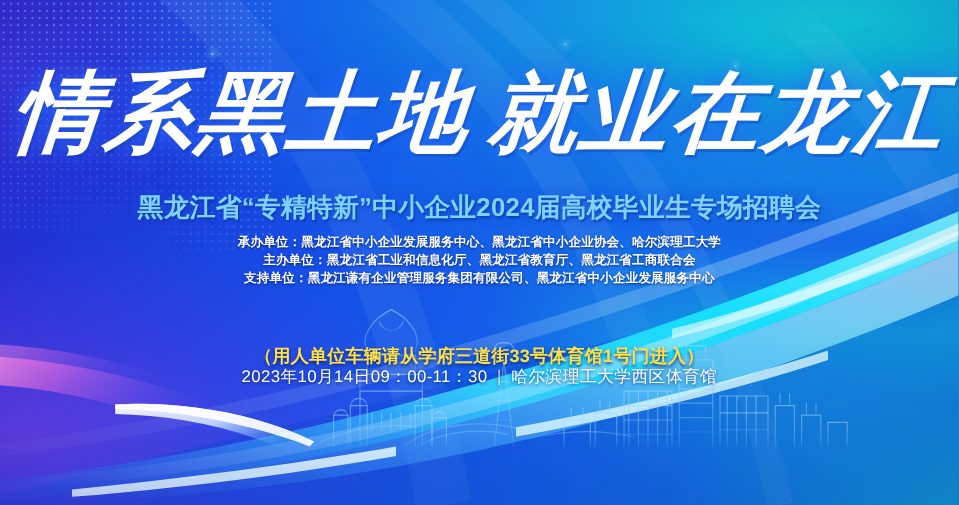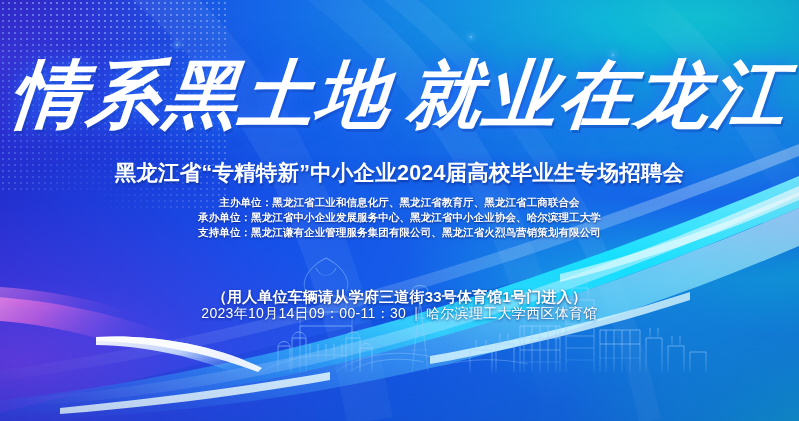--- a/index.html
+++ b/index.html
@@ -103,21 +103,21 @@
       0 0 38px rgba(20,70,220,0.55),
       2px 3px 0 rgba(10,40,140,0.35);
     transform: skewX(-5deg);
   }
   .main-title .seg2 { margin-left: 16px; }
 
   .subtitle {
     position: absolute;
     left: 0; right: 0;
     top: 158px;
-    color: #ffffff;
+    color: #7dd3fc;
     font-size: 21.5px;
     font-weight: 700;
     letter-spacing: 0.2px;
     white-space: nowrap;
     text-shadow:
       0 0 10px rgba(25,80,220,0.9),
       1px 2px 2px rgba(8,30,120,0.55);
   }
 
   .org-block {
@@ -150,21 +150,21 @@
   .datetime .sep {
     display: inline-block;
     margin: 0 8px;
     color: rgba(255,255,255,0.75);
   }
 
   .note {
     position: absolute;
     left: 0; right: 0;
     top: 288px;
-    color: #ffffff;
+    color: #fde047;
     font-size: 15px;
     font-weight: 700;
     letter-spacing: 0.2px;
     white-space: nowrap;
     text-shadow: 0 1px 3px rgba(6,26,110,0.85);
   }
 </style>
 </head>
 <body>
 
@@ -355,23 +355,23 @@
 
   <div class="content">
 
     <div class="main-title">
       <span class="seg1">情系黑土地</span><span class="seg2">就业在龙江</span>
     </div>
 
     <div class="subtitle">黑龙江省“专精特新”中小企业2024届高校毕业生专场招聘会</div>
 
     <div class="org-block">
+      <div class="org-line">承办单位：黑龙江省中小企业发展服务中心、黑龙江省中小企业协会、哈尔滨理工大学</div>
       <div class="org-line">主办单位：黑龙江省工业和信息化厅、黑龙江省教育厅、黑龙江省工商联合会</div>
-      <div class="org-line">承办单位：黑龙江省中小企业发展服务中心、黑龙江省中小企业协会、哈尔滨理工大学</div>
-      <div class="org-line">支持单位：黑龙江谦有企业管理服务集团有限公司、黑龙江省火烈鸟营销策划有限公司</div>
+      <div class="org-line">支持单位：黑龙江谦有企业管理服务集团有限公司、黑龙江省中小企业发展服务中心</div>
     </div>
 
     <div class="datetime">
       <span>2023年10月14日09：00-11：30</span><span class="sep">|</span><span>哈尔滨理工大学西区体育馆</span>
     </div>
 
     <div class="note">（用人单位车辆请从学府三道街33号体育馆1号门进入）</div>
 
   </div>
 </div>

